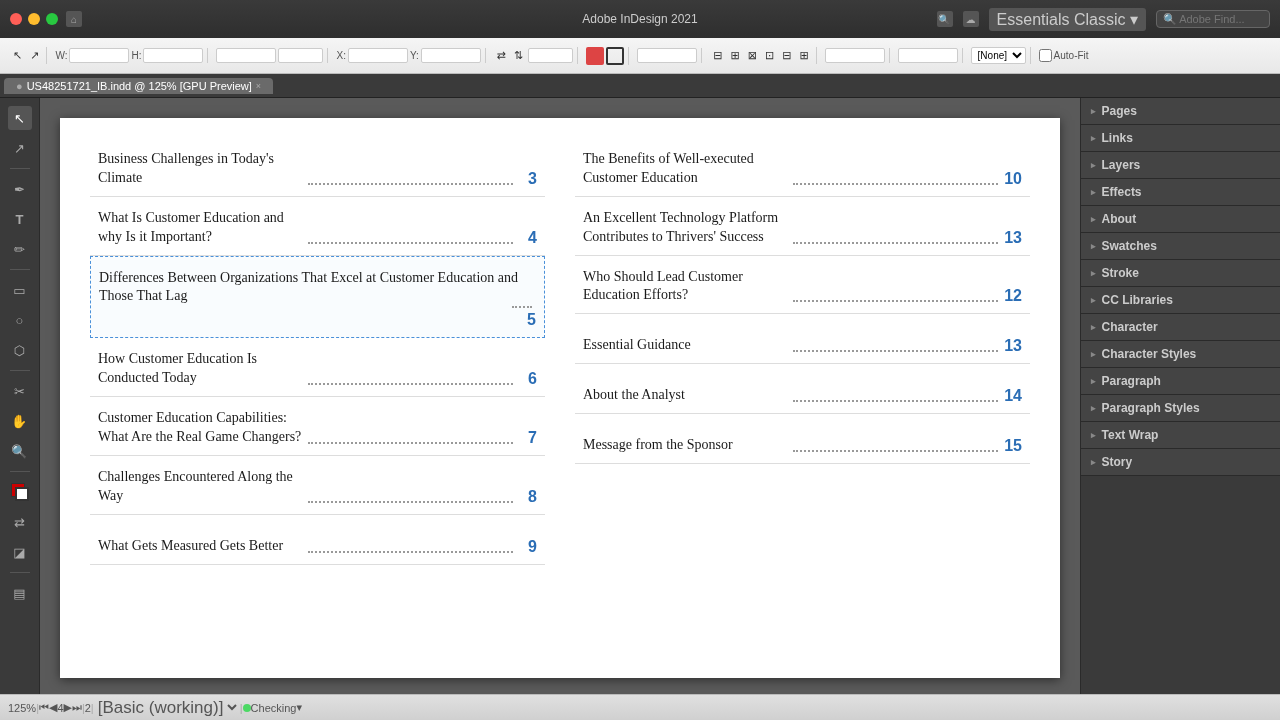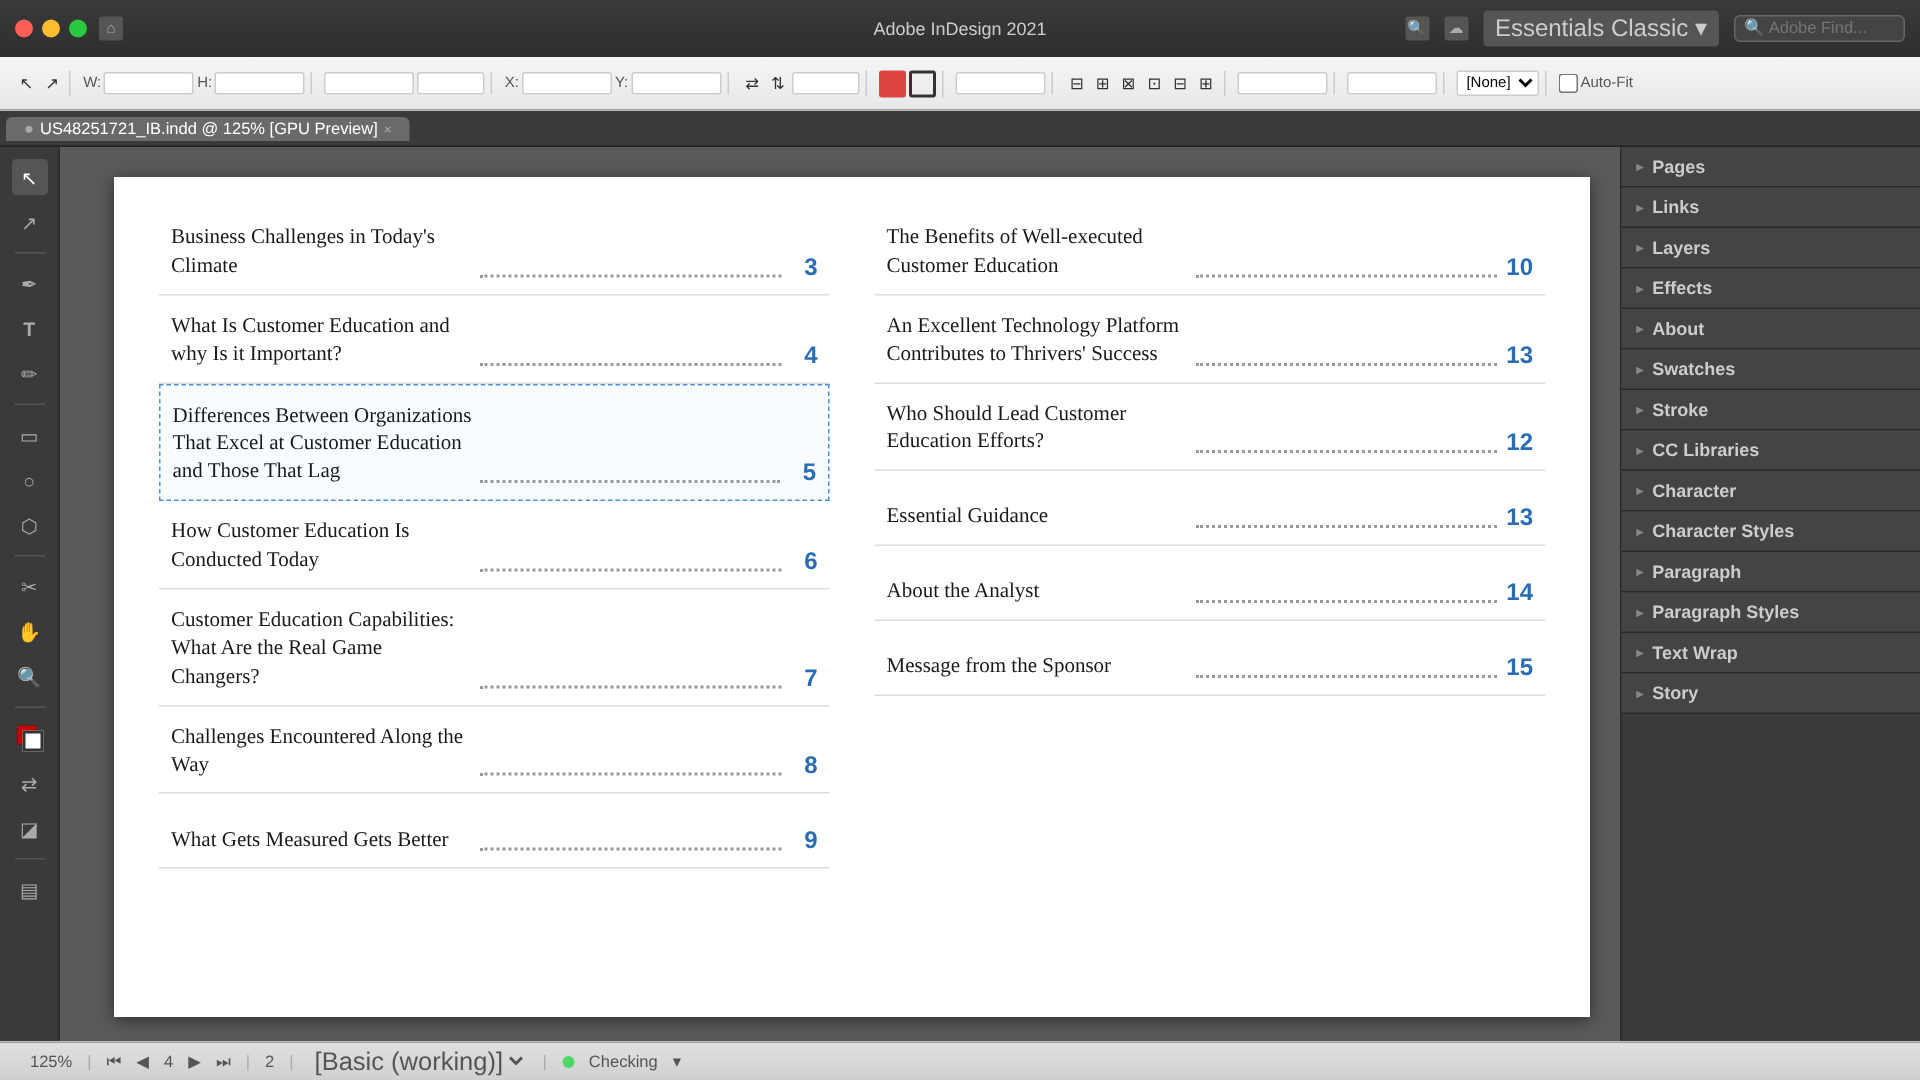--- a/index.html
+++ b/index.html
@@ -183,21 +183,20 @@
       align-items: flex-start;
       justify-content: center;
       padding: 20px;
     }
     .page {
       background: white;
       width: 1060px;
       min-height: 560px;
       position: relative;
       box-shadow: 0 2px 10px rgba(0,0,0,0.5);
-      margin-left: 16px;
     }
 
     
     .doc-content {
       padding: 20px 30px;
       display: flex;
       gap: 30px;
     }
 
     .toc-column {
@@ -208,20 +207,21 @@
       display: flex;
       align-items: flex-end;
       padding: 12px 8px 8px 8px;
       border-bottom: 1px solid #ddd;
       position: relative;
       min-height: 50px;
     }
     .toc-item.selected {
       border: 1.5px dashed #4a90d9;
       background: rgba(74, 144, 217, 0.03);
+      flex-direction: column;
     }
     .toc-title {
       flex: 1;
       font-size: 14px;
       color: #1a1a1a;
       line-height: 1.35;
       font-family: Georgia, serif;
     }
     .toc-dots {
       flex: 1;
@@ -259,24 +259,23 @@
     }
     .panel-arrow { font-size: 9px; color: #888; }
 
     
     .statusbar {
       height: 26px;
       background: linear-gradient(to bottom, #e0e0e0, #d0d0d0);
       border-top: 1px solid #bbb;
       display: flex;
       align-items: center;
-      padding: 0 20px;
+      padding: 0 8px;
       font-size: 11px;
       color: #555;
-      gap: 10px;
     }
     .status-divider { color: #aaa; }
     .status-select {
       background: none;
       border: none;
       font-size: 17px;
       color: #555;
       cursor: pointer;
     }
     .status-green-dot { width: 8px; height: 8px; border-radius: 50%; background: #4cd964; display: inline-block; }

